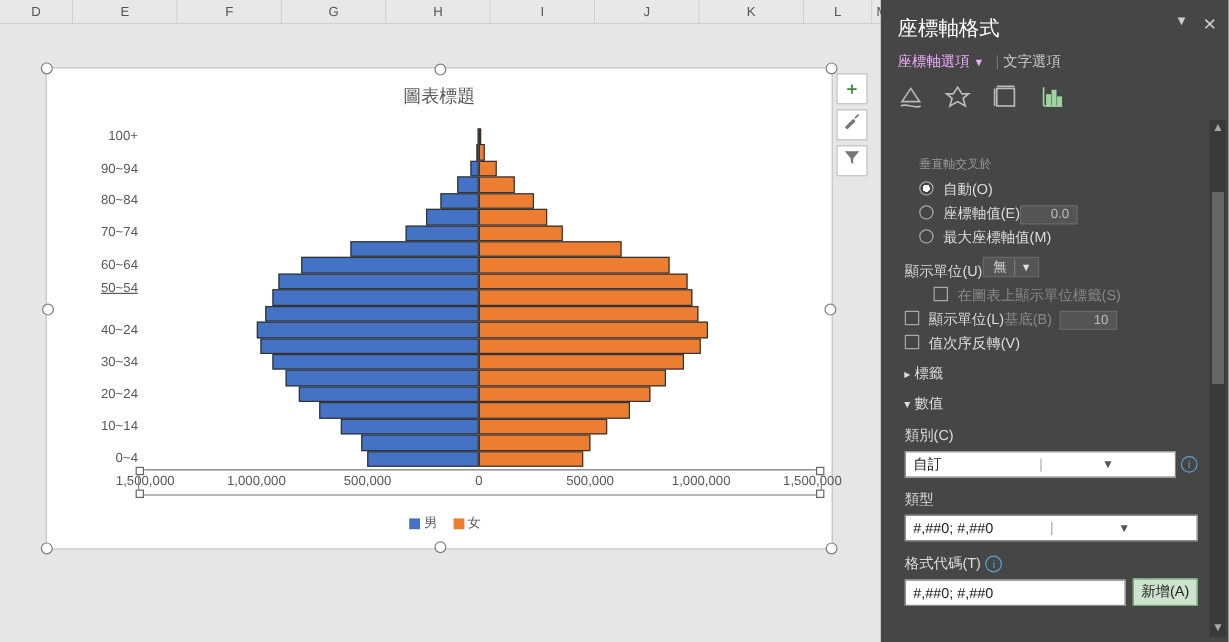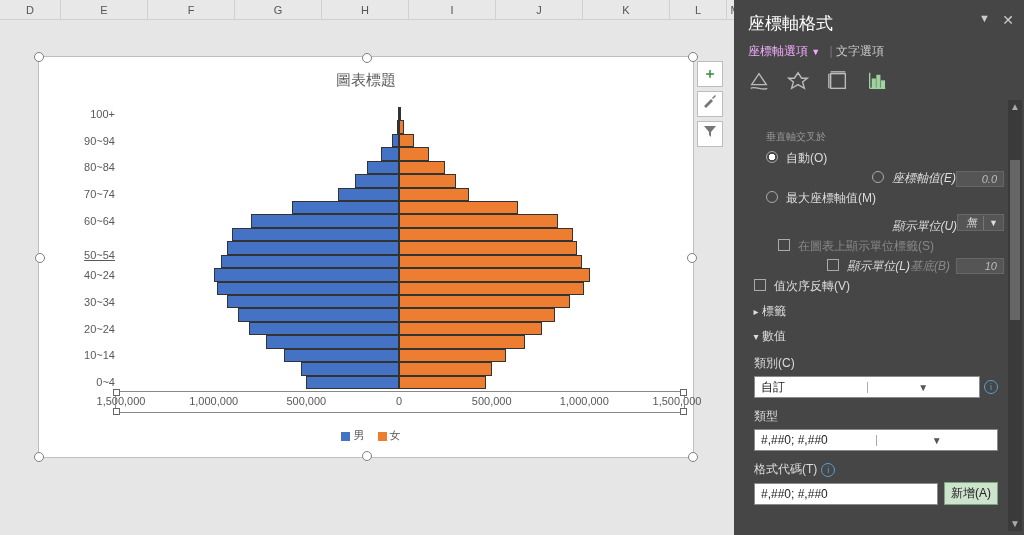--- a/index.html
+++ b/index.html
@@ -57,21 +57,21 @@
   .dd .ddbtn{width:18px;text-align:center;border-left:1px solid #aaa;color:#555;font-size:10px;}
   .codebox{display:flex;align-items:center;margin:2px 6px 4px 6px;}
   .codebox .dd{flex:1;margin:0;}
   .codebox .addbtn{margin-left:6px;background:#cde3cd;border:1px solid #7aa77a;color:#222;padding:2px 6px;font-size:12px;cursor:pointer;}
   .section{margin:8px 0 2px 2px;color:#ddd;cursor:pointer;}
   .section .tw{display:inline-block;width:12px;text-align:center;font-size:10px;}
   .info{display:inline-block;width:12px;height:12px;border:1px solid #5aa0d0;color:#5aa0d0;border-radius:50%;font-size:9px;line-height:12px;text-align:center;margin-left:4px;}
   .sb{position:absolute;right:2px;top:100px;bottom:4px;width:14px;background:#3a3a3a;}
   .sb .thumb{position:absolute;left:2px;right:2px;top:60px;height:160px;background:#666;}
   .sb .arr{position:absolute;left:0;right:0;height:14px;text-align:center;color:#aaa;font-size:10px;line-height:14px;}
-  .floatrow{display:flex;align-items:center;justify-content:flex-end;margin:2px 0 2px 18px;font-style:italic;}
+  .floatrow{display:flex;align-items:center;justify-content:flex-start;margin:2px 0 2px 18px;}
   .grey{color:#888;}
 </style>
 </head>
 <body>
 <div id="app">
 
 <div class="colhdrs" id="colhdrs">
       <div class="colhdr" style="width: 60px;">D</div>
       <div class="colhdr" style="width: 86px;">E</div>
       <div class="colhdr" style="width: 86px;">F</div>
@@ -95,21 +95,21 @@
   <div class="handle h-r"></div>
 
   <div class="ctitle">圖表標題</div>
 
   <div class="ylabels" id="ylabels">
         <div style="top: 269.286px;">0~4</div>
         <div style="top: 242.429px;">10~14</div>
         <div style="top: 215.571px;">20~24</div>
         <div style="top: 188.714px;">30~34</div>
         <div style="top: 161.857px;">40~24</div>
-        <div style="top: 142px; text-decoration: underline;">50~54</div>
+        <div style="top: 127px; text-decoration: underline;">50~54</div>
         <div style="top: 108.143px;">60~64</div>
         <div style="top: 81.2857px;">70~74</div>
         <div style="top: 54.4286px;">80~84</div>
         <div style="top: 27.5714px;">90~94</div>
         <div style="top: 0.714286px; margin-left: 36px;">100+</div>
       </div>
   <div class="plot" id="plot">
         <div style="position: absolute; left: 278px; top: 0px; width: 0px; height: 282px; border-left: 1px solid rgb(191, 191, 191);"></div>
         <div class="row" style="top: 268.571px; height: 13.4286px;">
           <div class="barL" style="left: 185.333px; width: 92.6667px; top: 0px; bottom: 0px;"></div>

